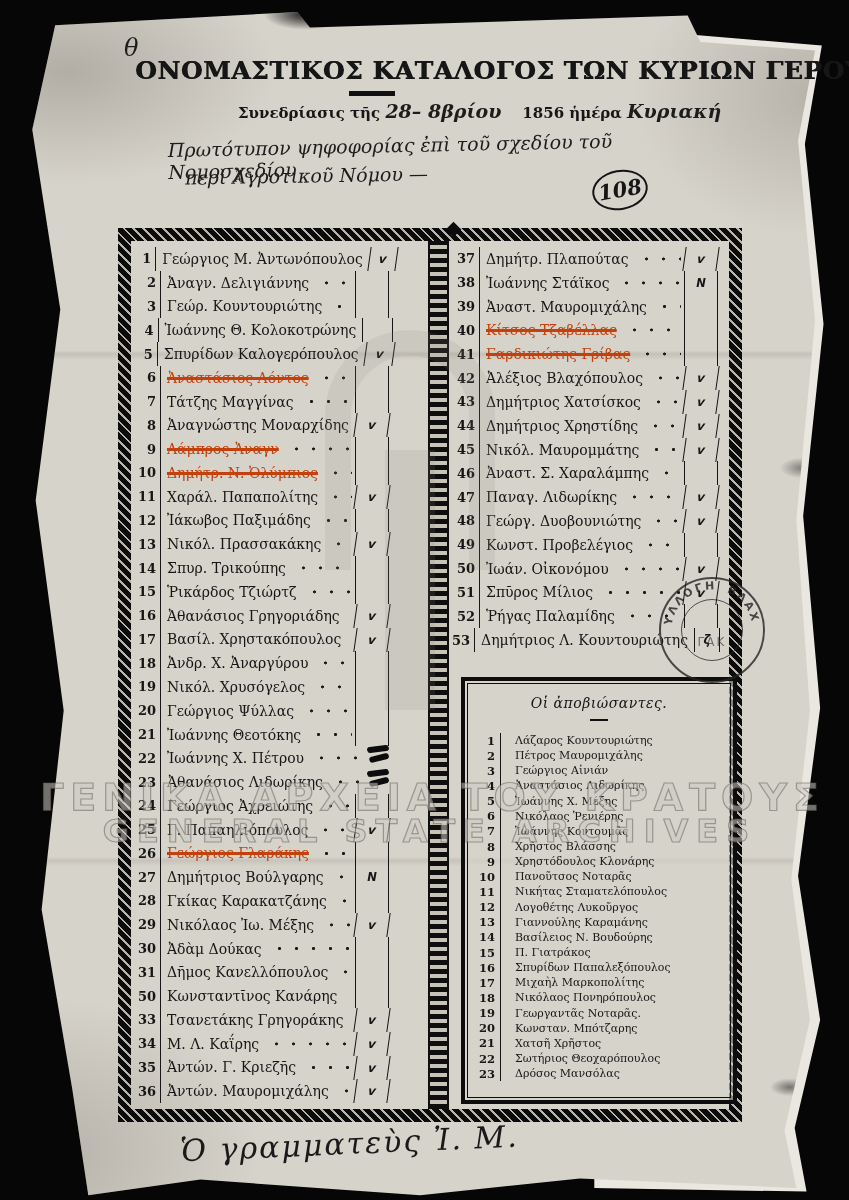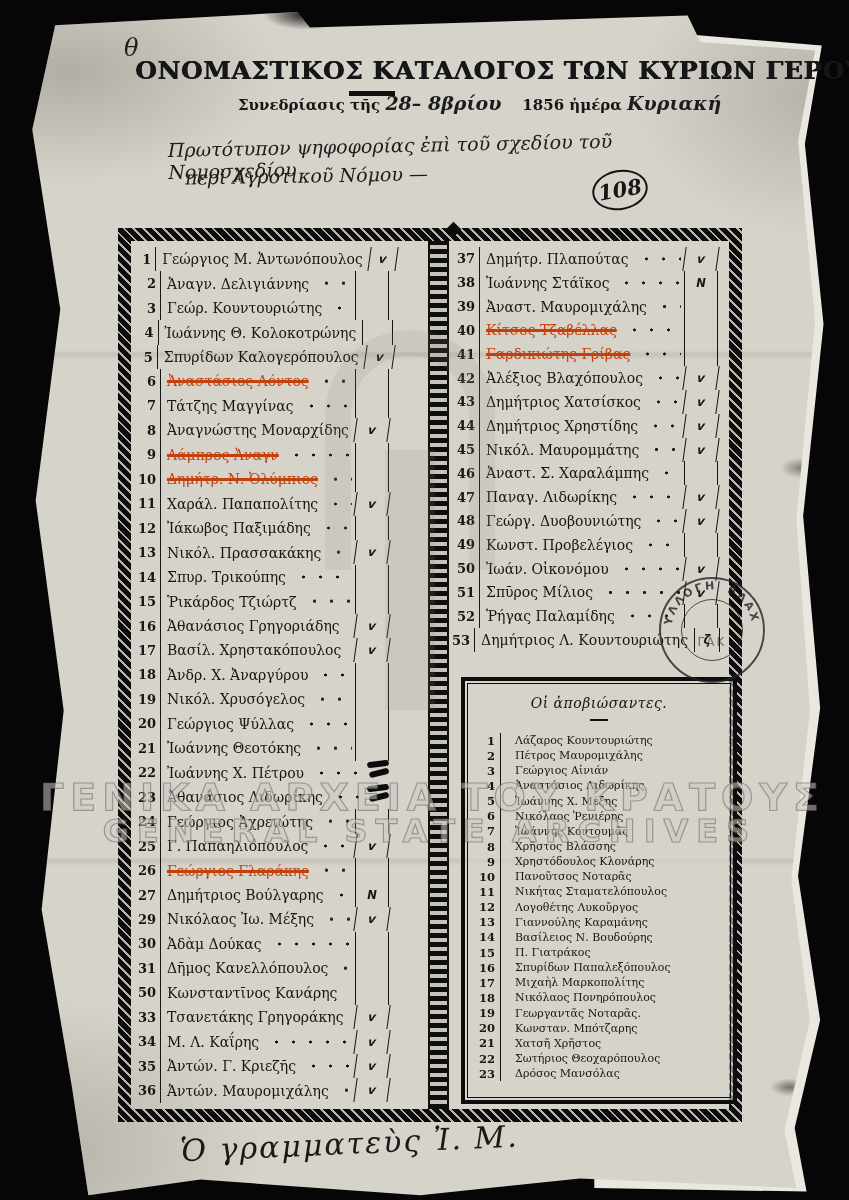--- a/index.html
+++ b/index.html
@@ -19,21 +19,21 @@
       radial-gradient(260px 200px at 96% 8%, rgba(110,104,92,.3), rgba(110,104,92,0) 70%),
       radial-gradient(300px 220px at 6% 96%, rgba(110,104,92,.3), rgba(110,104,92,0) 70%),
       linear-gradient(to bottom, rgba(0,0,0,0) 29.2%, rgba(90,84,72,.14) 29.5%, rgba(0,0,0,0) 30%),
       linear-gradient(to bottom, rgba(0,0,0,0) 71.4%, rgba(90,84,72,.12) 71.7%, rgba(0,0,0,0) 72.2%);}
   .abs{position:absolute;}
   
   #corner-theta{left:124px;top:34px;font-size:24px;font-style:italic;}
   #title{left:135px;top:56px;width:610px;text-align:center;font-size:25px;font-weight:bold;
          letter-spacing:.5px;text-shadow:.6px 0 #161616;white-space:nowrap;}
   #title-underline{left:349px;top:91px;width:46px;height:5px;background:#101010;}
-  #subtitle{left:238px;top:92px;width:540px;font-size:15px;font-weight:bold;white-space:nowrap;}
+  #subtitle{left:238px;top:100px;width:540px;font-size:15px;font-weight:bold;white-space:nowrap;}
   .hw{font-style:italic;color:#1c1c1c;}
   #subtitle .hw{font-size:19px;font-weight:bold;}
   #note1{left:168px;top:133px;width:575px;font-size:19px;transform:rotate(-1.2deg);}
   #note2{left:185px;top:164px;width:300px;font-size:19px;transform:rotate(-1deg);}
   #pageno{left:592px;top:170px;width:52px;height:36px;border:2.5px solid #141414;border-radius:50%;
           transform:rotate(-10deg);text-align:center;line-height:36px;font-size:21px;font-weight:bold;font-style:italic;}
   
   #frame{left:118px;top:228px;width:624px;height:894px;box-sizing:border-box;
          border:13px solid #0b0b0b;
          border-image:repeating-linear-gradient(45deg,#0b0b0b 0 5px,#bab5aa 5px 7px) 13 round;}
@@ -306,20 +306,27 @@
         <span class="tailgap"></span>
       </div>
       <div class="row">
         <span class="num">27</span>
         <span class="nm">Δημήτριος Βούλγαρης</span>
         <span class="dots"></span>
         <span class="markcell m-blotN">N</span>
         <span class="tailgap"></span>
       </div>
       <div class="row">
+        <span class="num">28</span>
+        <span class="nm">Γκίκας Καρακατζάνης</span>
+        <span class="dots"></span>
+        <span class="markcell m-none"></span>
+        <span class="tailgap"></span>
+      </div>
+      <div class="row">
         <span class="num">29</span>
         <span class="nm">Νικόλαος Ἰω. Μέξης</span>
         <span class="dots"></span>
         <span class="markcell m-check">v</span>
         <span class="tailgap"></span>
       </div>
       <div class="row">
         <span class="num">30</span>
         <span class="nm">Ἀδὰμ Δούκας</span>
         <span class="dots"></span>

